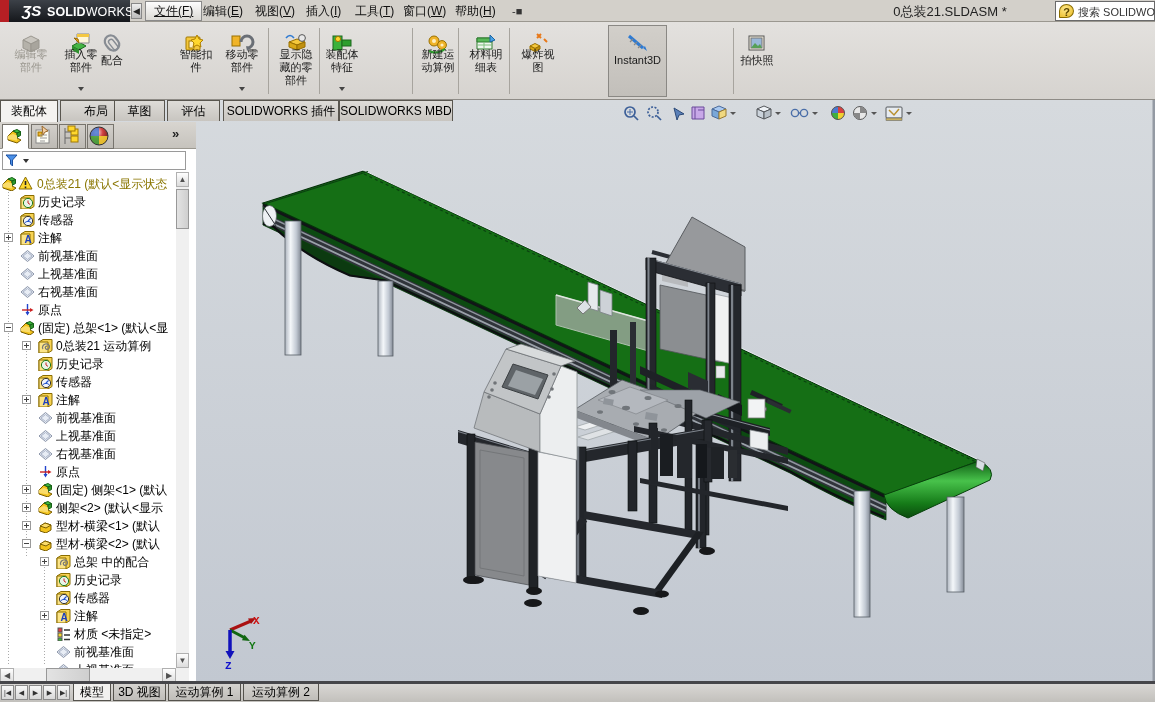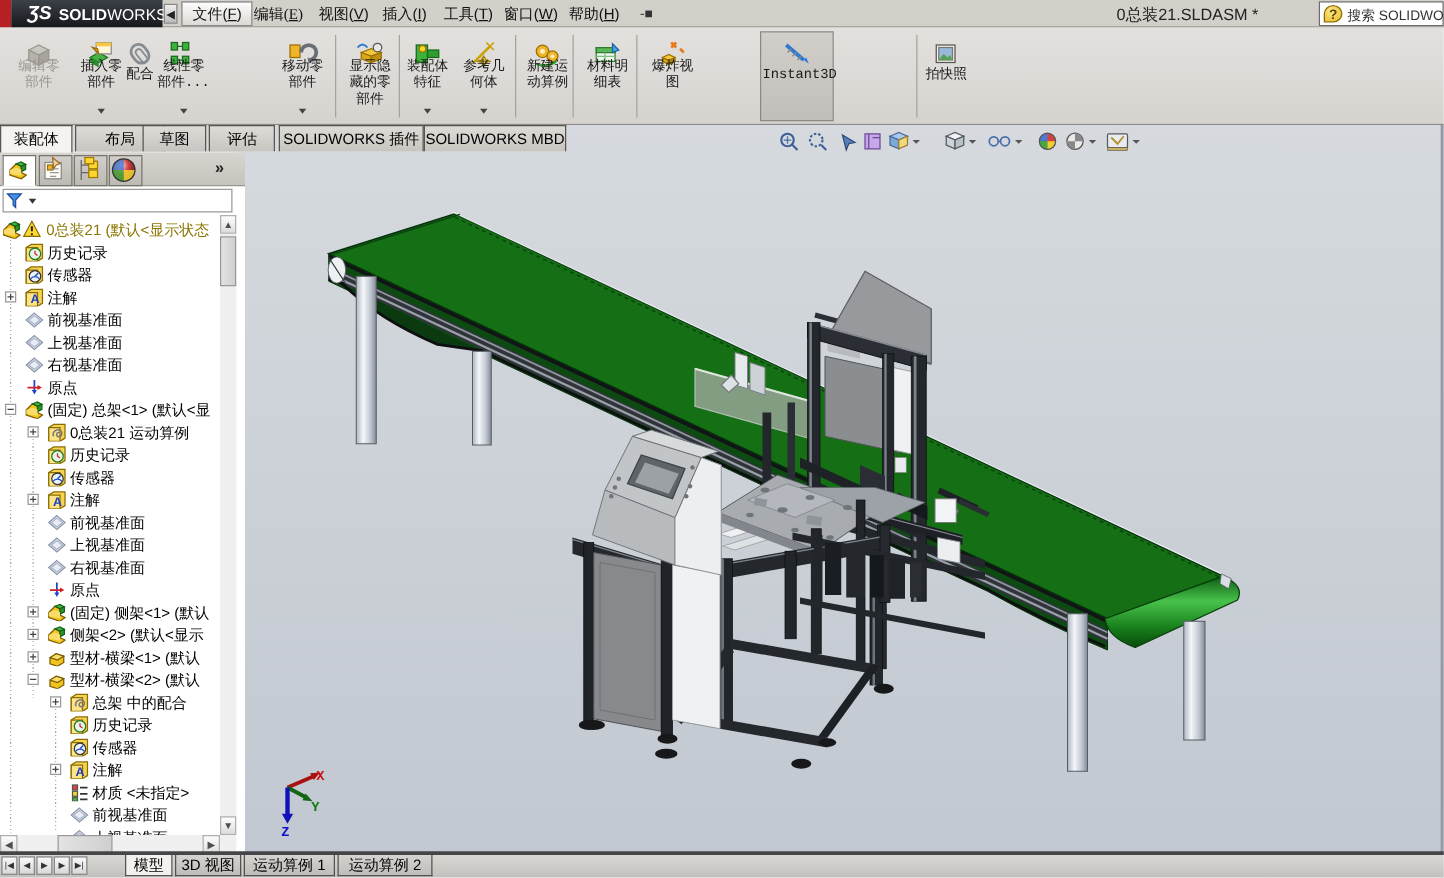--- a/index.html
+++ b/index.html
@@ -13,21 +13,21 @@
 #logoblk .sw{position:absolute;left:38px;top:4.5px;font-size:12.5px;font-weight:bold;letter-spacing:.1px;}
 #logoblk .sw i{font-style:normal;font-weight:normal;}
 #collarrow{left:131px;top:3px;width:11px;height:16px;background:linear-gradient(#eee,#bbb);border:1px solid #888;color:#222;font-size:9px;line-height:14px;text-align:center;}
 .menuitem{top:1px;height:20px;line-height:20px;font-size:12px;color:#111;padding:0 8px;}
 .menuhl{background:linear-gradient(#fdfdfd,#dcdad5);border:1px solid #8a8a8a;line-height:18px;}
 #doctitle{left:840px;top:3px;width:220px;text-align:center;font-size:13px;color:#222;}
 #searchbox{left:1055px;top:1px;width:100px;height:20px;background:#fff;border:1px solid #6a6a6a;}
 #searchbox .q{position:absolute;left:3px;top:2px;width:15px;height:14px;background:radial-gradient(circle at 40% 35%,#ffe98a,#e8b923);border:1px solid #8a6d00;border-radius:50% 50% 50% 5%;color:#5a4500;font-size:11px;font-weight:bold;text-align:center;line-height:14px;}
 #searchbox .t{position:absolute;left:22px;top:3px;font-size:11px;color:#333;white-space:nowrap;}
 
-#ribbon{left:0;top:22px;width:1155px;height:78px;background:linear-gradient(#e3e1de,#d6d3cf);border-bottom:1px solid #8e8b86;font-family:Liberation Mono, monospace;}
+#ribbon{left:0;top:22px;width:1155px;height:78px;background:linear-gradient(#e3e1de,#d6d3cf);border-bottom:1px solid #8e8b86;}
 .rbtn{position:absolute;top:2px;width:52px;height:74px;text-align:center;}
 .rbtn .ic{position:absolute;left:50%;top:8px;transform:translateX(-50%);}
   .rbtn .tx{position:absolute;left:0;right:0;top:24px;font-size:11px;line-height:13px;color:#1a1a1a;}
 .rbtn .dd{position:absolute;left:50%;top:63px;transform:translateX(-50%);width:0;height:0;border:3px solid transparent;border-top:4px solid #444;}
 .rbtn.dis .tx{color:#9a978f;}
 .rsep{position:absolute;top:6px;width:1px;height:66px;background:#a7a49e;}
 
 #tabrow{left:0;top:100px;width:470px;height:22px;}
 .dtab{position:absolute;top:0;height:21px;line-height:20px;font-size:12px;text-align:center;color:#000;white-space:nowrap;overflow:hidden;background:linear-gradient(#dedcd8,#c8c5c0);border:1px solid #59564f;border-bottom:none;}
 .dtab.act{background:#f4f3f1;height:22px;z-index:3;}
@@ -47,21 +47,21 @@
 .pm.plus:after{left:3px;top:1px;width:1px;height:5px;}
 .ticon{position:absolute;top:1px;width:15px;height:15px;}
 #vscroll{position:absolute;left:176px;top:50px;width:13px;height:518px;background:#f0f0f0;}
 #hscroll{position:absolute;left:0;top:546px;width:176px;height:16px;background:#f0f0f0;}
 .sbtn{position:absolute;background:linear-gradient(#fefefe,#dcdcdc);border:1px solid #b0b0b0;color:#505050;}
 .sthumb{position:absolute;background:linear-gradient(90deg,#e3e3e3,#cfcfcf);border:1px solid #989898;}
 #pborder{left:189px;top:122px;width:7px;height:562px;background:linear-gradient(90deg,#aeb4bd,#8e97a5);}
 
 #statusbar{left:0;top:681px;width:1155px;height:21px;background:linear-gradient(#d9d7d4,#c2c0bc);border-top:3px solid #46464a;}
 .mbtn{position:absolute;top:1px;width:13px;height:15px;background:linear-gradient(#f8f8f8,#d8d8d8);border:1px solid #8a8a8a;font-size:7px;line-height:14px;text-align:center;color:#333;}
-.stab{position:absolute;top:0;height:17px;line-height:16px;font-size:12px;text-align:center;background:linear-gradient(#d5d3cf,#bfbdb9);border:1px solid #55534d;border-top:none;color:#000;margin-left:27px;}
+.stab{position:absolute;top:0;height:17px;line-height:16px;font-size:12px;text-align:center;background:linear-gradient(#d5d3cf,#bfbdb9);border:1px solid #55534d;border-top:none;color:#000;}
 .stab.act{background:#f2f1ef;}
 </style></head>
 <body>
 
 <div class="abs" id="scene" style="left:0;top:100px;width:1155px;height:584px;">
 <svg width="1155" height="584" viewBox="0 100 1155 584">
 <defs>
 <linearGradient id="bgg" x1="0" y1="0" x2="0" y2="1">
  <stop offset="0" stop-color="#d6dade"></stop>
           <stop offset="1" stop-color="#c2c8d1"></stop>
@@ -313,22 +313,22 @@
 </svg>
 </div>
 
 <div class="abs" id="titlebar"></div>
 <div class="abs" id="redstrip"></div>
 <div class="abs" id="logoblk">
     <span class="ds">ƷS</span>
     <span class="sw">SOLID<i>WORKS</i></span>
   </div>
 <div class="abs" id="collarrow">◀</div>
-<div class="abs menuitem menuhl" style="left:145px;">文件(<u>F</u>)</div>
-<div class="abs menuitem" style="left:195px;font-family:Liberation Serif, serif;">编辑(<u>E</u>)</div>
+<div class="abs menuitem menuhl" style="left:145px;text-decoration:underline;">文件(<u>F</u>)</div>
+<div class="abs menuitem" style="left:195px;">编辑(<u>E</u>)</div>
 <div class="abs menuitem" style="left:247px;">视图(<u>V</u>)</div>
 <div class="abs menuitem" style="left:298px;">插入(<u>I</u>)</div>
 <div class="abs menuitem" style="left:347px;">工具(<u>T</u>)</div>
 <div class="abs menuitem" style="left:395px;">窗口(<u>W</u>)</div>
 <div class="abs menuitem" style="left:447px;">帮助(<u>H</u>)</div>
 <div class="abs" style="left:512px;top:5px;font-size:11px;color:#333;">-■</div>
 <div class="abs" id="doctitle">0总装21.SLDASM *</div>
 <div class="abs" id="searchbox">
     <span class="q">?</span>
     <span class="t">搜索 SOLIDWO</span>
@@ -364,35 +364,27 @@
     </div>
  <div class="rbtn" style="left:91px;width:42px">
   <svg class="ic" width="26" height="22">
         <g transform="rotate(-38 13 11)">
           <rect x="7" y="3" width="12" height="16" rx="6" fill="none" stroke="#878c93" stroke-width="2.2"></rect>
           <rect x="10.5" y="7" width="5" height="12" rx="2.5" fill="none" stroke="#878c93" stroke-width="1.4"></rect>
         </g>
       </svg>
   <div class="tx" style="top:30px">配合</div>
     </div>
- <div class="rbtn" style="left:121px">
-  <svg class="ic" width="26" height="22">
-        <g fill="#3cb23c" stroke="#1c681c">
-          <rect x="3" y="2" width="5" height="6"></rect>
-          <rect x="12" y="2" width="5" height="6"></rect>
-          <rect x="3" y="13" width="5" height="6"></rect>
-          <rect x="12" y="13" width="5" height="6"></rect>
-        </g>
-        <g stroke="#1c681c">
-          <line x1="8" y1="5" x2="12" y2="5"></line>
-          <line x1="8" y1="16" x2="12" y2="16"></line>
-        </g>
-      </svg>
-  <div class="tx">线性零<br>部件...</div>
-      <div class="dd"></div>
+ <div class="rbtn" style="left:170px">
+  <svg class="ic" width="26" height="22">
+        <rect x="3" y="5" width="14" height="13" rx="1" fill="#f5c83c" stroke="#a07800"></rect>
+        <rect x="6" y="9" width="5" height="7" fill="#fdeec0" stroke="#a07800"></rect>
+        <path d="M14,3 l2,4 l4,1 l-3,3 l1,4 l-4,-2 l-4,2 l1,-4 l-3,-3 l4,-1 z" fill="#ffd72e" stroke="#b08000"></path>
+      </svg>
+  <div class="tx">智能扣<br>件</div>
     </div>
  <div class="rbtn" style="left:216px">
   <svg class="ic" width="26" height="22">
         <rect x="3" y="4" width="8" height="10" fill="#f0b429" stroke="#9a7000"></rect>
         <path d="M12,10 a6,6 0 1 1 6,6" fill="none" stroke="#6a6f76" stroke-width="3"></path>
         <path d="M18,19 l4,-3 l-5,-2 z" fill="#6a6f76"></path>
       </svg>
   <div class="tx">移动零<br>部件</div>
       <div class="dd"></div>
     </div>
@@ -406,29 +398,20 @@
       </svg>
   <div class="tx">显示隐<br>藏的零<br>部件</div>
     </div>
  <div class="rbtn" style="left:316px">
   <svg class="ic" width="26" height="22">
         <rect x="4" y="4" width="9" height="14" fill="#3cb23c" stroke="#1c681c"></rect>
         <rect x="13" y="8" width="9" height="6" fill="#2e9e2e" stroke="#1c681c"></rect>
         <circle cx="9" cy="7" r="2.6" fill="#ffd72e" stroke="#a07800"></circle>
       </svg>
   <div class="tx">装配体<br>特征</div>
-      <div class="dd"></div>
-    </div>
- <div class="rbtn" style="left:361px">
-  <svg class="ic" width="26" height="22">
-        <path d="M5,18 L18,5" stroke="#caa20a" stroke-width="2"></path>
-        <path d="M18,5 l3,-3 M15,2 l6,6" stroke="#caa20a" stroke-width="1.4"></path>
-        <path d="M13,13 l2,3 l3,1 l-3,1 l-2,3 l-2,-3 l-3,-1 l3,-1 z" fill="#ffd72e" stroke="#a07800"></path>
-      </svg>
-  <div class="tx">参考几<br>何体</div>
       <div class="dd"></div>
     </div>
  <div class="rbtn" style="left:412px">
   <svg class="ic" width="26" height="22">
         <circle cx="9" cy="9" r="5" fill="#f0b429" stroke="#9a7000"></circle>
         <circle cx="9" cy="9" r="2" fill="#fdeec0"></circle>
         <circle cx="17" cy="13" r="4.4" fill="#f0b429" stroke="#9a7000"></circle>
         <circle cx="17" cy="13" r="1.6" fill="#fdeec0"></circle>
         <path d="M4,19 q8,4 16,-2" fill="none" stroke="#2e9e2e" stroke-width="2"></path>
       </svg>

